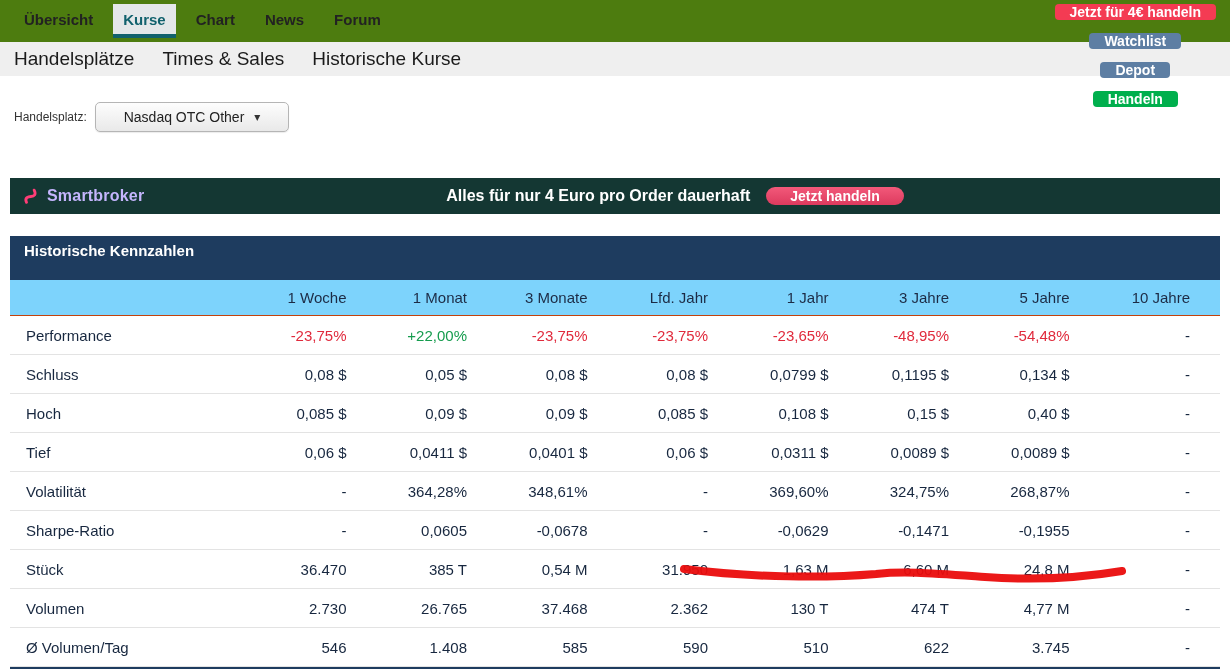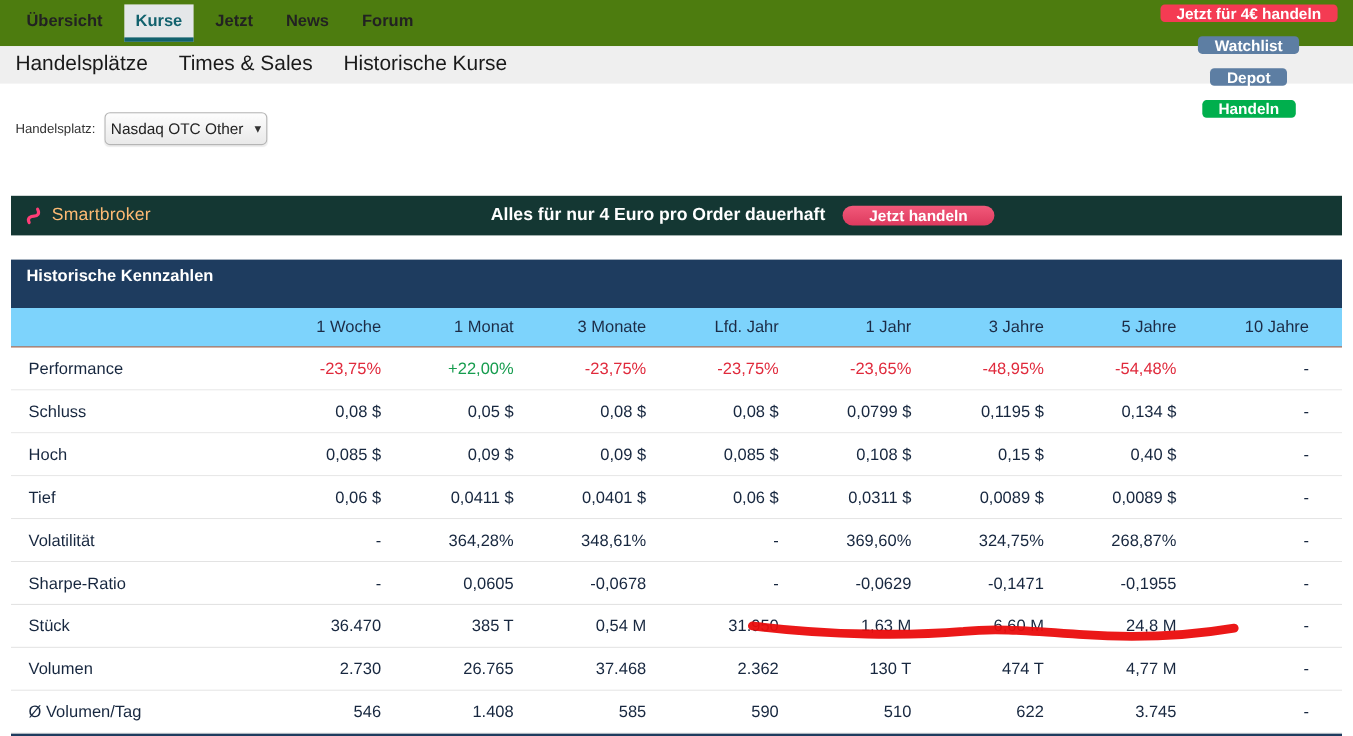--- a/index.html
+++ b/index.html
@@ -22,29 +22,29 @@
 
   
   .subnav { display: flex; align-items: center; gap: 28px; height: 34px; background: #efefef;
     padding: 0 14px; }
   .subnav a { font-size: 19px; color: #1a1a1a; cursor: pointer; }
 
   
   .hp-row { display: flex; align-items: center; gap: 8px; margin: 24px 0 0 14px; height: 34px; }
   .hp-row label { font-size: 12px; color: #333; }
   .select { display: flex; align-items: center; gap: 10px; border: 1px solid #b5b5b5; border-radius: 5px;
-    padding: 6px 5px; background: linear-gradient(#fdfdfd, #e9e9e9); font-size: 14px; color: #222;
+    padding: 6px 28px; background: linear-gradient(#fdfdfd, #e9e9e9); font-size: 14px; color: #222;
     cursor: pointer; box-shadow: 0 1px 1px rgba(0,0,0,.08); }
   .chev { font-size: 12px; color: #333; }
 
   
   .banner { position: relative; display: flex; align-items: center; justify-content: center;
     height: 36px; margin: 44px 10px 0 10px; background: var(--banner, #143733); }
   .brand { position: absolute; left: 12px; display: flex; align-items: center; gap: 7px;
-    color: #fdba74; font-size: 16px; font-weight: 400; letter-spacing: .2px; }
+    color: #c4b5fd; font-size: 16px; font-weight: 700; letter-spacing: .2px; }
   .banner-center { display: flex; align-items: center; gap: 16px; margin-left: 120px; }
   .banner-text { color: #fff; font-size: 16px; font-weight: 700; }
   .pill { border: none; border-radius: 999px; padding: 1px 24px; background: var(--cta, #e8486a);
     background: linear-gradient(#f2597a, #dd3a5e); color: #fff; font-size: 14px; font-weight: 700;
     cursor: pointer; font-family: Liberation Sans, sans-serif; }
 
   
   .table-card { margin: 22px 10px 0 10px; }
   .table-title { height: 44px; line-height: 30px; background: var(--header_navy, #1e3c5f);
     color: #fff; font-size: 15px; font-weight: 700; padding-left: 14px; }
@@ -63,21 +63,21 @@
 </style>
 </head>
 <body>
 
 <div class="page">
 
   <nav class="topnav">
     <div class="tabs">
       <a class="tab">Übersicht</a>
       <a class="tab active">Kurse</a>
-      <a class="tab">Jetzt</a>
+      <a class="tab">Chart</a>
       <a class="tab">News</a>
       <a class="tab">Forum</a>
     </div>
     <div class="actions">
       <button class="btn cta">Jetzt für 4€ handeln</button>
       <button class="btn slate">Watchlist</button>
       <button class="btn slate">Depot</button>
       <button class="btn green">Handeln</button>
     </div>
   </nav>

